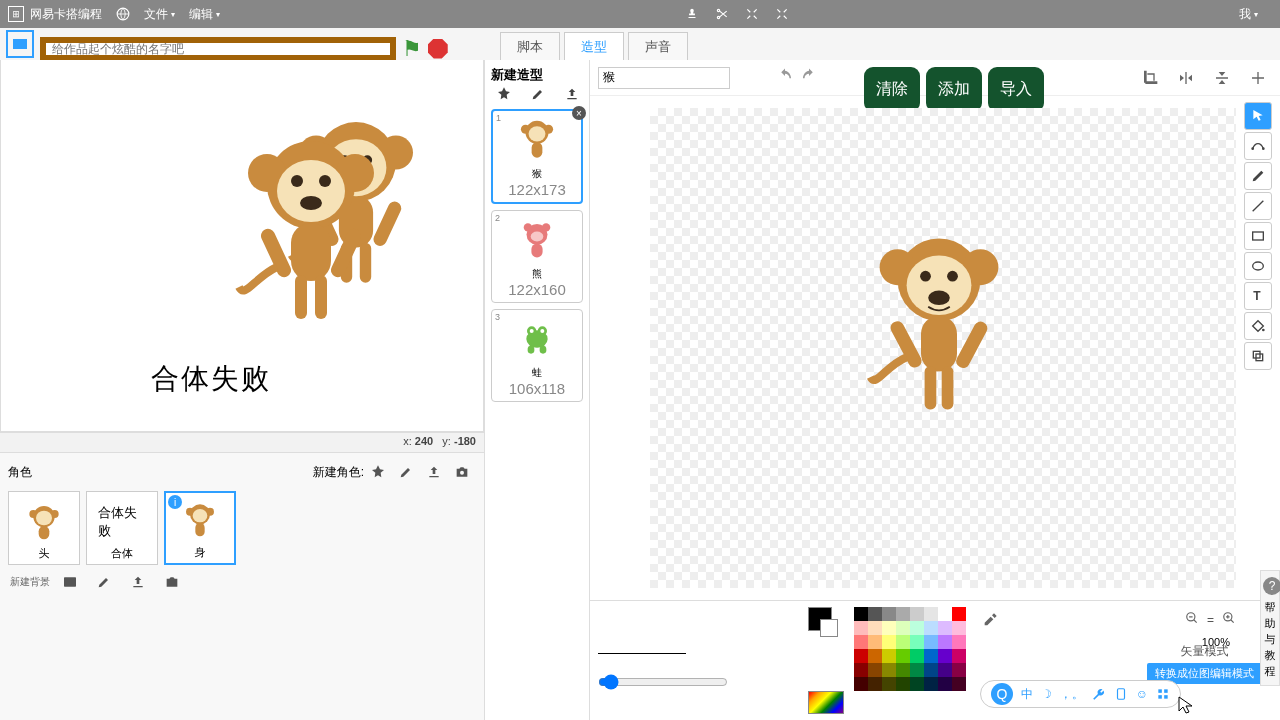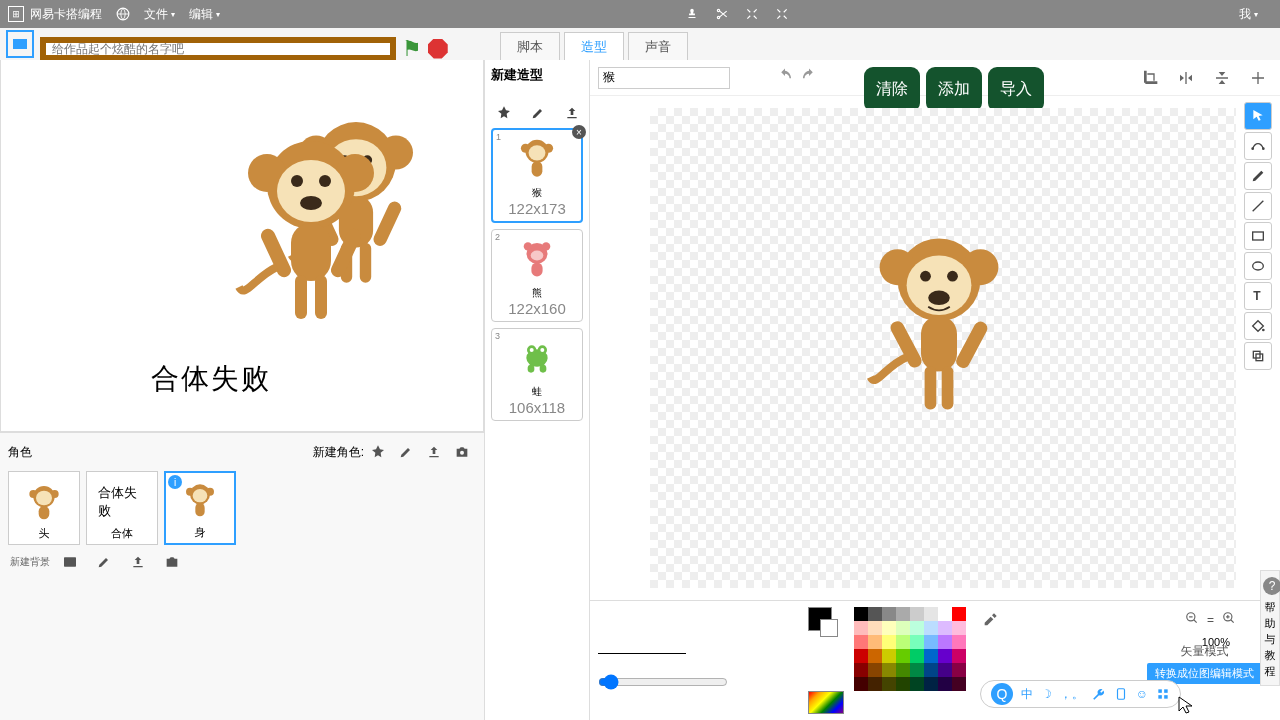--- a/index.html
+++ b/index.html
@@ -49,21 +49,21 @@
 .sprite-card .thumb { width: 48px; height: 48px; display: flex; align-items: center; justify-content: center; }
 .info-i { position: absolute; top: 2px; left: 2px; width: 14px; height: 14px; background: #2e9fff; color: #fff; border-radius: 50%; font-size: 10px; display: flex; align-items: center; justify-content: center; }
 .stage-card { width: 72px; height: 54px; border: 1px solid #ccc; background: #fff; }
 .stage-lab { font-size: 11px; text-align: center; margin-top: 2px; color: #444; }
 .stage-sub { font-size: 9px; color: #888; }
 
 .bg-row { font-size: 10px; color: #666; padding: 4px 6px; display: flex; align-items: center; gap: 6px; }
 
 
 .costume-col { width: 105px; border-right: 1px solid #ddd; padding: 6px; background: #fff; }
-.cost-title { font-size: 13px; font-weight: bold; margin-bottom: 20px; }
+.cost-title { font-size: 13px; font-weight: bold; margin-bottom: 1px; }
 .cost-icons { display: flex; gap: 8px; margin-bottom: 6px; }
 .cost-icons .small-icon svg { fill: #444; }
 .cost-card { border: 1px solid #ccc; border-radius: 4px; margin-bottom: 6px; padding: 4px 2px; text-align: center; font-size: 10px; position: relative; background: #fff; }
 .cost-card .num { position: absolute; left: 3px; top: 2px; font-size: 9px; color: #888; }
 .cost-card.selected { border: 2px solid #2e9fff; }
 .cost-card .close { position: absolute; right: -5px; top: -5px; width: 14px; height: 14px; background: #555; color: #fff; border-radius: 50%; font-size: 10px; display: flex; align-items: center; justify-content: center; }
 .cost-thumb { width: 50px; height: 50px; margin: 0 auto 2px; display: flex; align-items: center; justify-content: center; }
 .cost-dim { font-size: 15px; color: #888; }
 
 
@@ -218,20 +218,24 @@
           <rect x="84" y="150" width="12" height="44" rx="6"></rect>
             <rect x="104" y="150" width="12" height="44" rx="6"></rect>
           <path d="M66 142c-22 10-32 32-38 20" stroke="#c98b3e" stroke-width="8" fill="none"></path>
         </g>
         <ellipse cx="100" cy="66" rx="34" ry="31" fill="#f6e2b7"></ellipse>
         <circle cx="86" cy="56" r="6" fill="#3a2a1a"></circle>
           <circle cx="114" cy="56" r="6" fill="#3a2a1a"></circle>
         <ellipse cx="100" cy="78" rx="11" ry="7" fill="#3a2a1a"></ellipse>
       </svg>
       <div class="combine-text">合体失败</div>
+    </div>
+    <div class="coords">
+      <span>x:</span> <b>240</b>&nbsp;&nbsp;
+      <span>y:</span> <b>-180</b>
     </div>
     <div class="sprite-panel">
       <div class="sprite-header">
         <span class="lab">角色</span>
         <span>新建角色:</span>
         <span class="small-icon">
             <svg viewBox="0 0 24 24">
               <path d="M12 2l3 6 6 1-5 4 1 7-5-3-5 3 1-7-5-4 6-1z"></path>
             </svg>
           </span>

